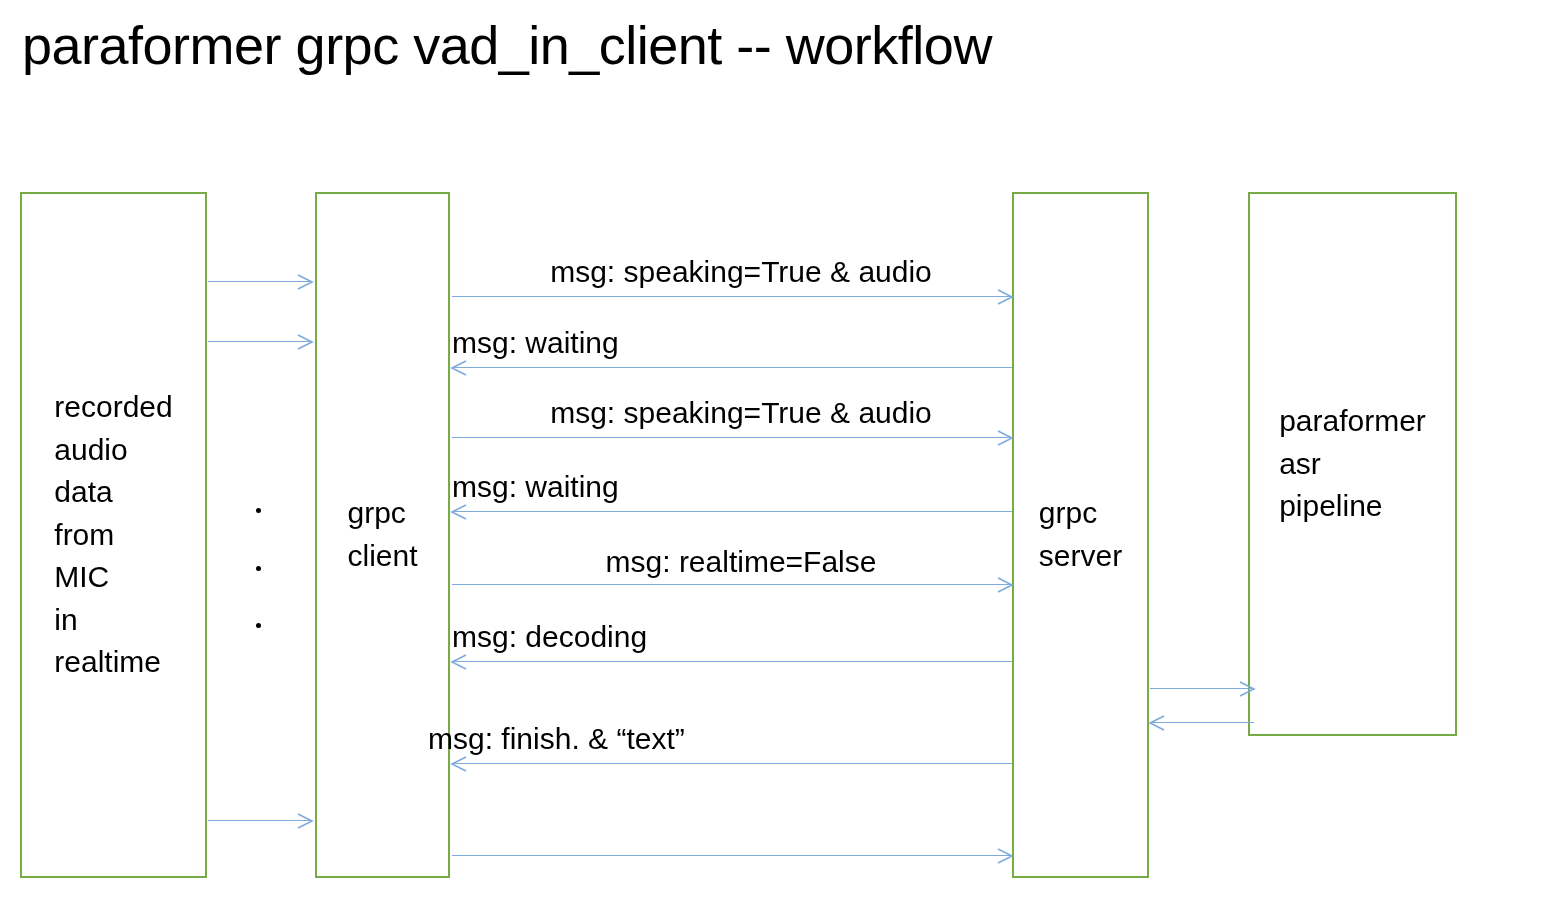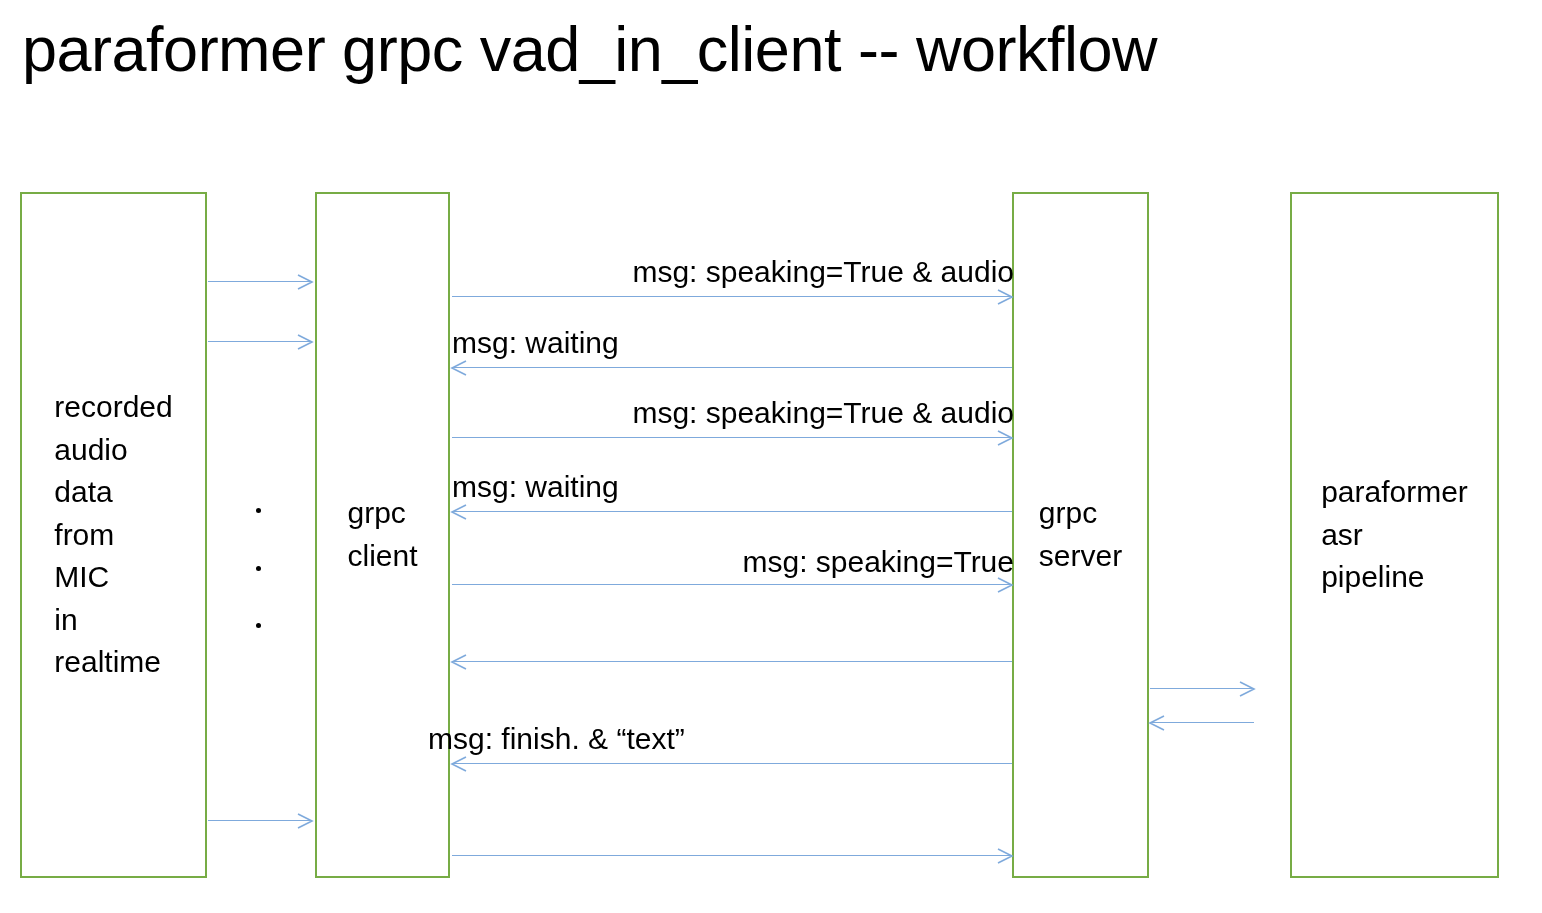--- a/index.html
+++ b/index.html
@@ -20,21 +20,21 @@
     background: #ffffff;
     overflow: hidden;
   }
 
   
   #diagram-title {
     position: absolute;
     left: 22px;
     top: 18px;
     width: 1500px;
-    font-size: 63px;
+    font-size: 54px;
     line-height: 1.0;
     font-weight: 400;
     letter-spacing: -0.5px;
     white-space: nowrap;
     color: #000000;
   }
 
   
   .node-box {
     position: absolute;
@@ -50,21 +50,21 @@
     font-size: 30px;
     line-height: 1.42;
     color: #000000;
     white-space: pre-line;
     padding: 0 4px;
   }
 
   #box-recorded-audio { left: 20px;   top: 192px; width: 187px; height: 686px; }
   #box-grpc-client    { left: 315px;  top: 192px; width: 135px; height: 686px; }
   #box-grpc-server    { left: 1012px; top: 192px; width: 137px; height: 686px; }
-  #box-asr-pipeline   { left: 1290px; top: 192px; width: 209px; height: 686px; }
+  #box-asr-pipeline   { left: 1248px; top: 192px; width: 209px; height: 544px; }
 
   
   #stream-ellipsis {
     position: absolute;
     left: 238px;
     top: 508px;
     width: 40px;
     height: 120px;
     display: flex;
     flex-direction: column;
@@ -102,21 +102,21 @@
   .arrow.to-left  .head { left: -2px; }
 
   
   .msg-label {
     position: absolute;
     font-size: 30px;
     line-height: 1.1;
     color: #000000;
     white-space: nowrap;
   }
-  .msg-label.align-left  { text-align: right; }
+  .msg-label.align-left  { text-align: center; }
   .msg-label.align-right { text-align: left; }
 </style>
 </head>
 <body>
 
 <div id="canvas">
 
   <div id="diagram-title">paraformer grpc vad_in_client -- workflow</div>
 
   <div class="node-box" id="box-recorded-audio">
@@ -211,30 +211,31 @@
   <div class="msg-label align-right" style="left:452px; top:470px; width:546px;">msg: waiting</div>
   <div class="arrow to-left" style="left:452px; top:511px; width:560px;">
     <span class="shaft"></span>
     <span class="head">
       <svg width="18" height="18" viewBox="0 0 18 18">
           <path d="M16 2 L2 9 L16 16" fill="none" stroke="#7FAADC" stroke-width="1.6"></path>
         </svg>
     </span>
   </div>
 
-  <div class="msg-label align-left" style="left:468px; top:545px; width:546px;">msg: speaking=True</div>
+  <div class="msg-label align-left" style="left:468px; top:545px; width:546px;">msg: realtime=False</div>
   <div class="arrow to-right" style="left:452px; top:584px; width:560px;">
     <span class="shaft"></span>
     <span class="head">
       <svg width="18" height="18" viewBox="0 0 18 18">
           <path d="M2 2 L16 9 L2 16" fill="none" stroke="#7FAADC" stroke-width="1.6"></path>
         </svg>
     </span>
   </div>
 
+  <div class="msg-label align-right" style="left:452px; top:620px; width:546px;">msg: decoding</div>
   <div class="arrow to-left" style="left:452px; top:661px; width:560px;">
     <span class="shaft"></span>
     <span class="head">
       <svg width="18" height="18" viewBox="0 0 18 18">
           <path d="M16 2 L2 9 L16 16" fill="none" stroke="#7FAADC" stroke-width="1.6"></path>
         </svg>
     </span>
   </div>
 
   <div class="msg-label align-right" style="left:428px; top:722px; width:546px;">msg: finish. &amp;  “text”</div>

